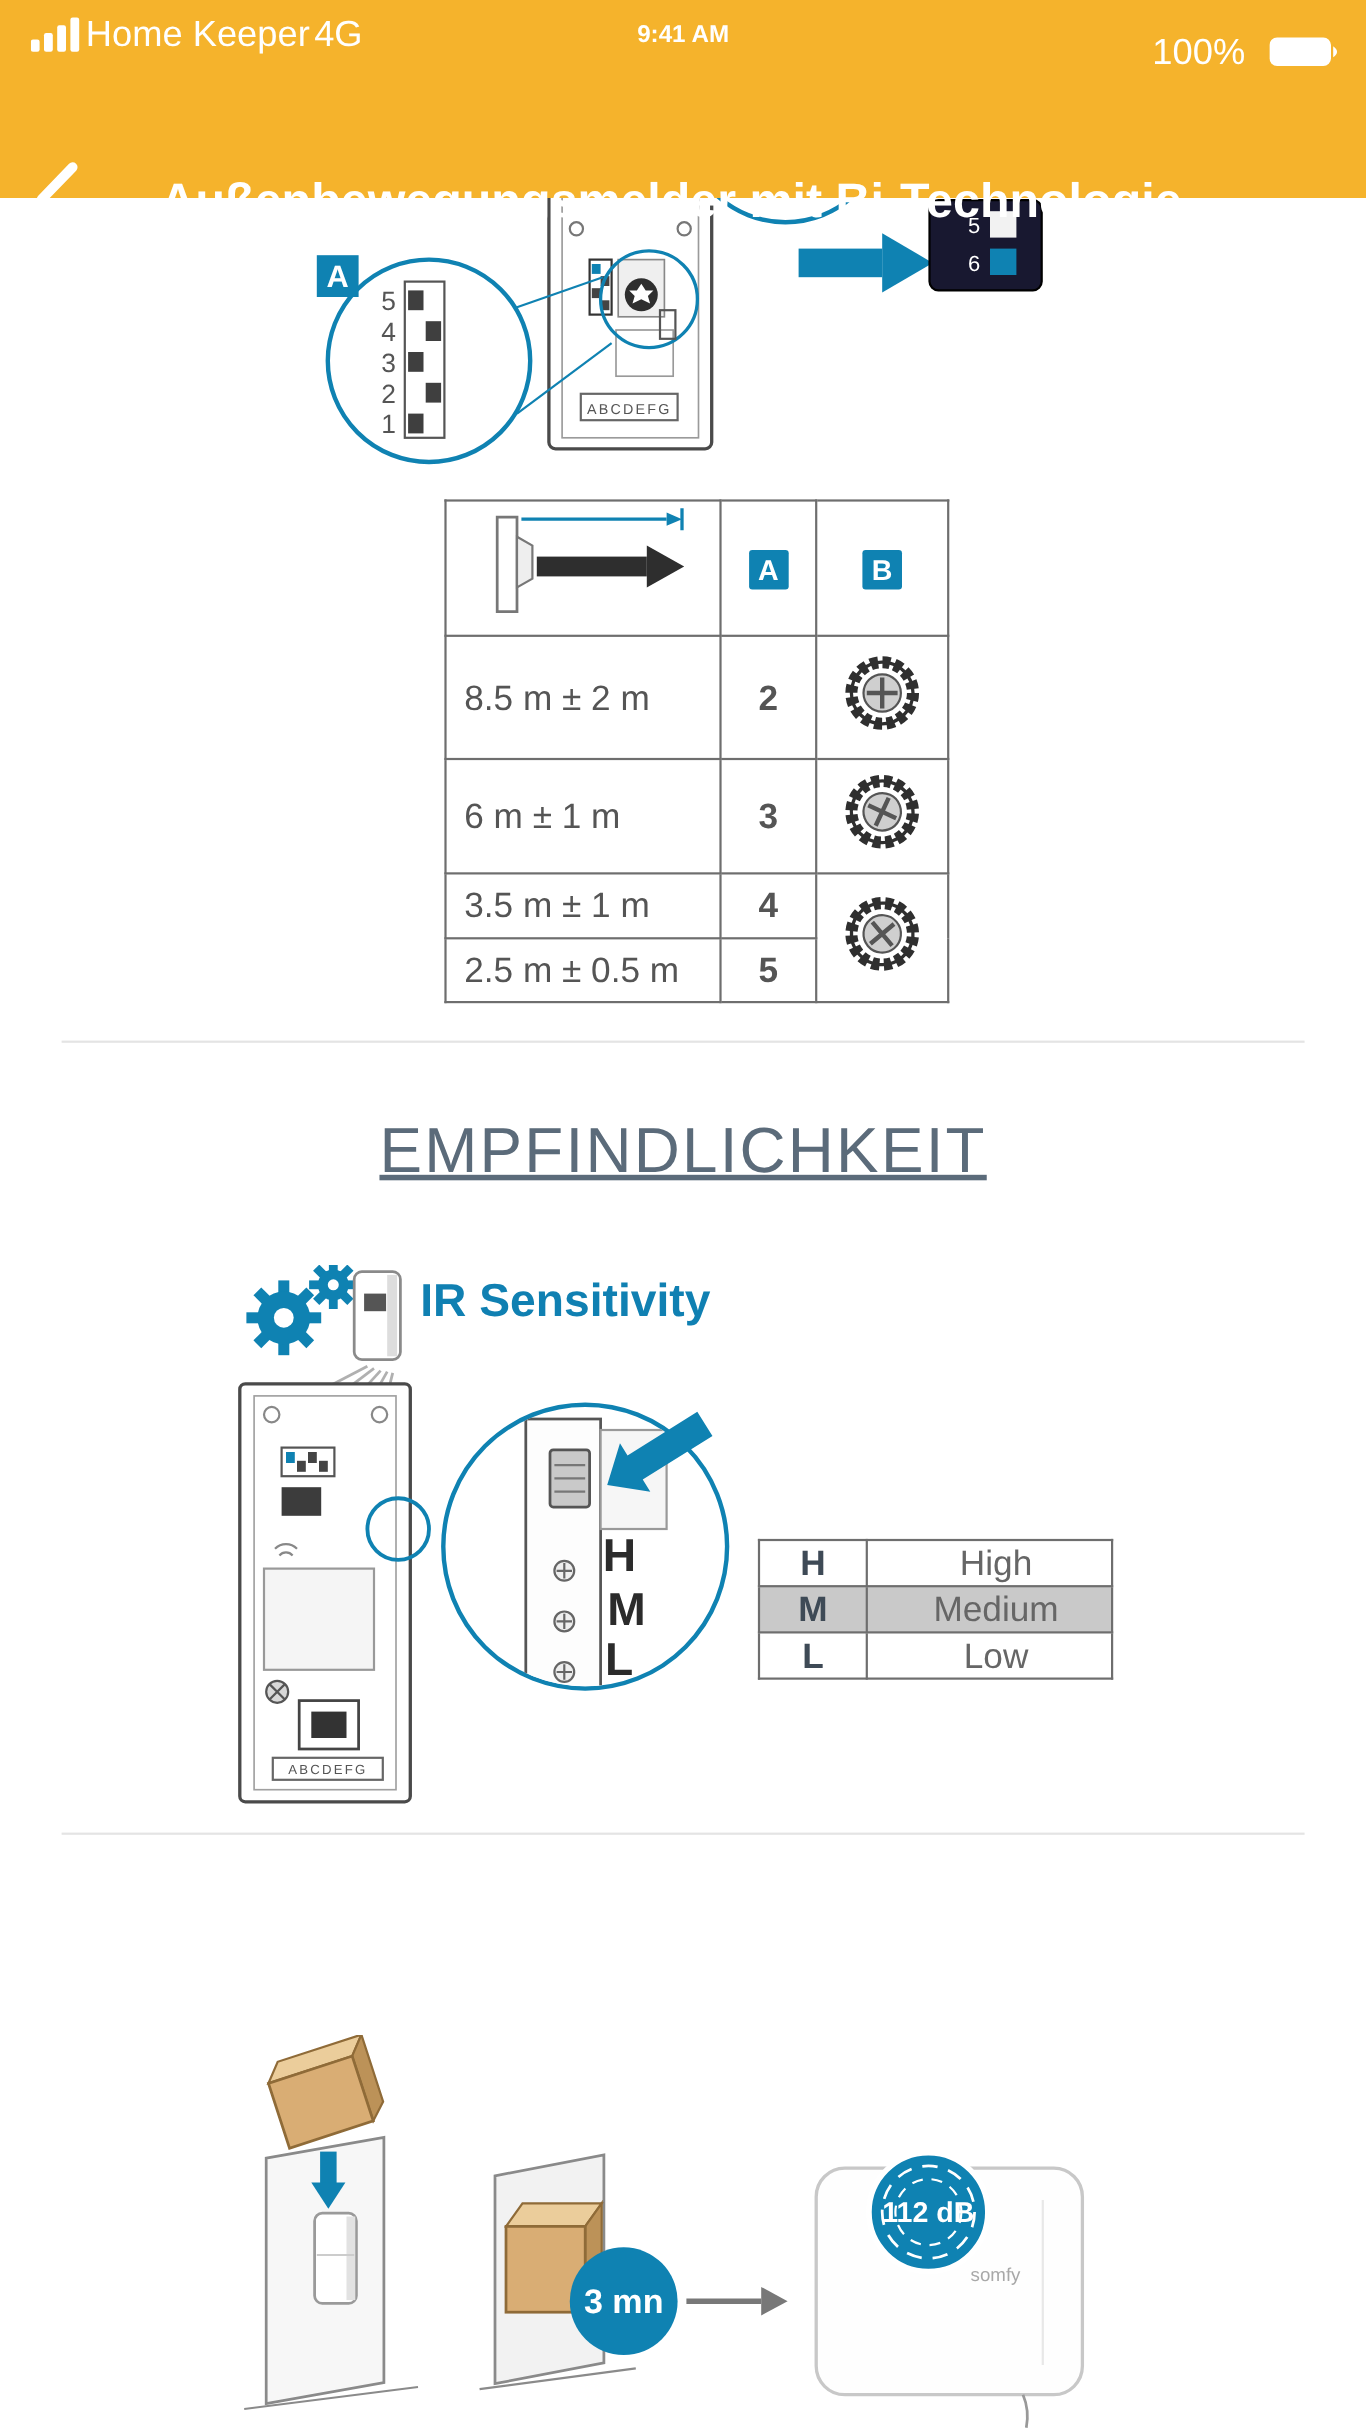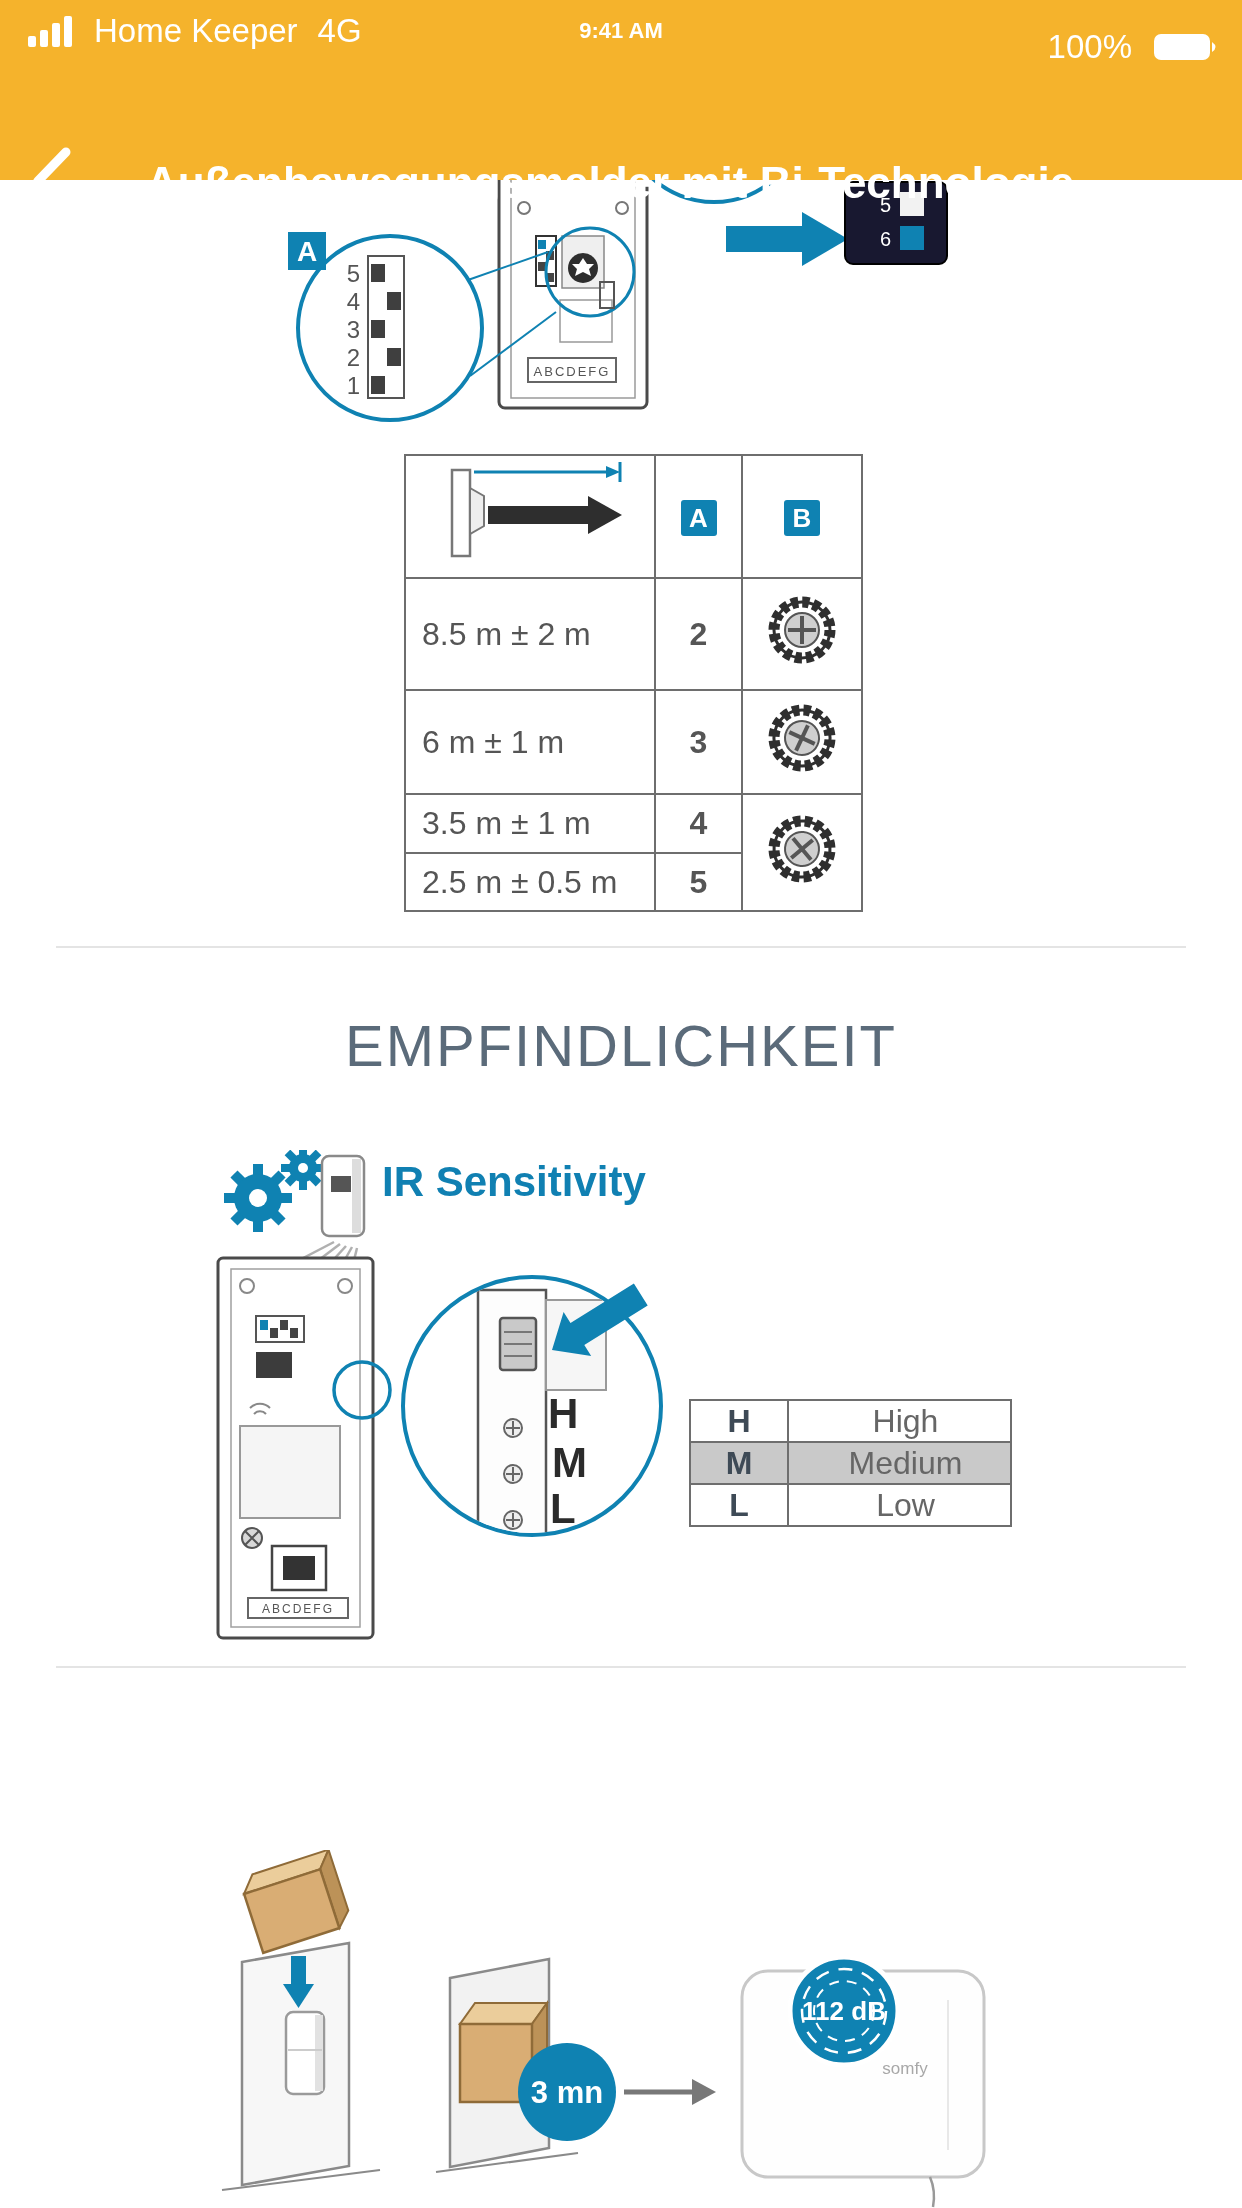--- a/index.html
+++ b/index.html
@@ -3,32 +3,32 @@
 <meta charset="utf-8">
 <style>
   * { margin:0; padding:0; box-sizing:border-box; }
   html,body { width:1242px; height:2208px; }
   body { font-family:"Liberation Sans", sans-serif; background:#fff; position:relative; overflow:hidden; }
   .abs { position:absolute; }
 
   
   .header { position:absolute; top:0; left:0; width:1242px; height:180px; background:#F5B32C; z-index:5; }
   .status-bar { position:absolute; top:0; left:0; width:100%; height:62px; color:#fff; font-size:33px; }
-  .sb-left  { position:absolute; left:28px; top:0; height:62px; display:flex; align-items:center; gap:20px; }
+  .sb-left  { position:absolute; left:28px; top:0; height:62px; display:flex; align-items:center; gap:4px; }
   .sb-time  { position:absolute; left:0; right:0; top:0; height:62px; display:flex; align-items:center; justify-content:center; font-weight:bold; font-size:22px; }
   .sb-right { position:absolute; right:24px; top:16px; height:62px; display:flex; align-items:center; gap:22px;justify-content:flex-end; }
   .nav-bar  { position:absolute; top:62px; left:0; width:100%; height:118px; }
   .back-btn { position:absolute; left:30px; top:84px; width:48px; height:74px; cursor:pointer; }
   .nav-title{ position:absolute; left:146px; top:96px; width:1080px; font-size:44px; font-weight:bold; color:#fff; white-space:nowrap; }
 
   
   .content { position:absolute; top:180px; left:0; width:1242px; height:2028px; background:#fff; }
 
   .divider { position:absolute; left:56px; width:1130px; height:2px; background:#E4E4E4; }
-  .section-heading { position:absolute; left:0; width:100%; text-align:center; font-size:58px; font-weight:400; color:#5B6B7A; letter-spacing:2px; }
+  .section-heading { position:absolute; left:0; width:100%; text-align:center; font-size:58px; font-weight:400; color:#5B6B7A; letter-spacing:2px;text-decoration:underline; }
 
   
   .range-table { position:absolute; left:404px; top:274px; border-collapse:collapse; background:#fff; }
   .range-table td { border:2px solid #6e6e6e; color:#555; font-size:32px; vertical-align:middle; }
   .rt-range { width:250px; padding-left:16px; text-align:left; }
   .rt-a { width:87px; text-align:center; font-weight:bold; font-size:31px; color:#4a4a4a; }
   .rt-b { width:120px; text-align:center; }
   .badge { display:inline-block; width:36px; height:36px; background:#0F82B2; color:#fff; font-weight:bold; font-size:26px; line-height:36px; text-align:center; border-radius:3px; }
 
   

